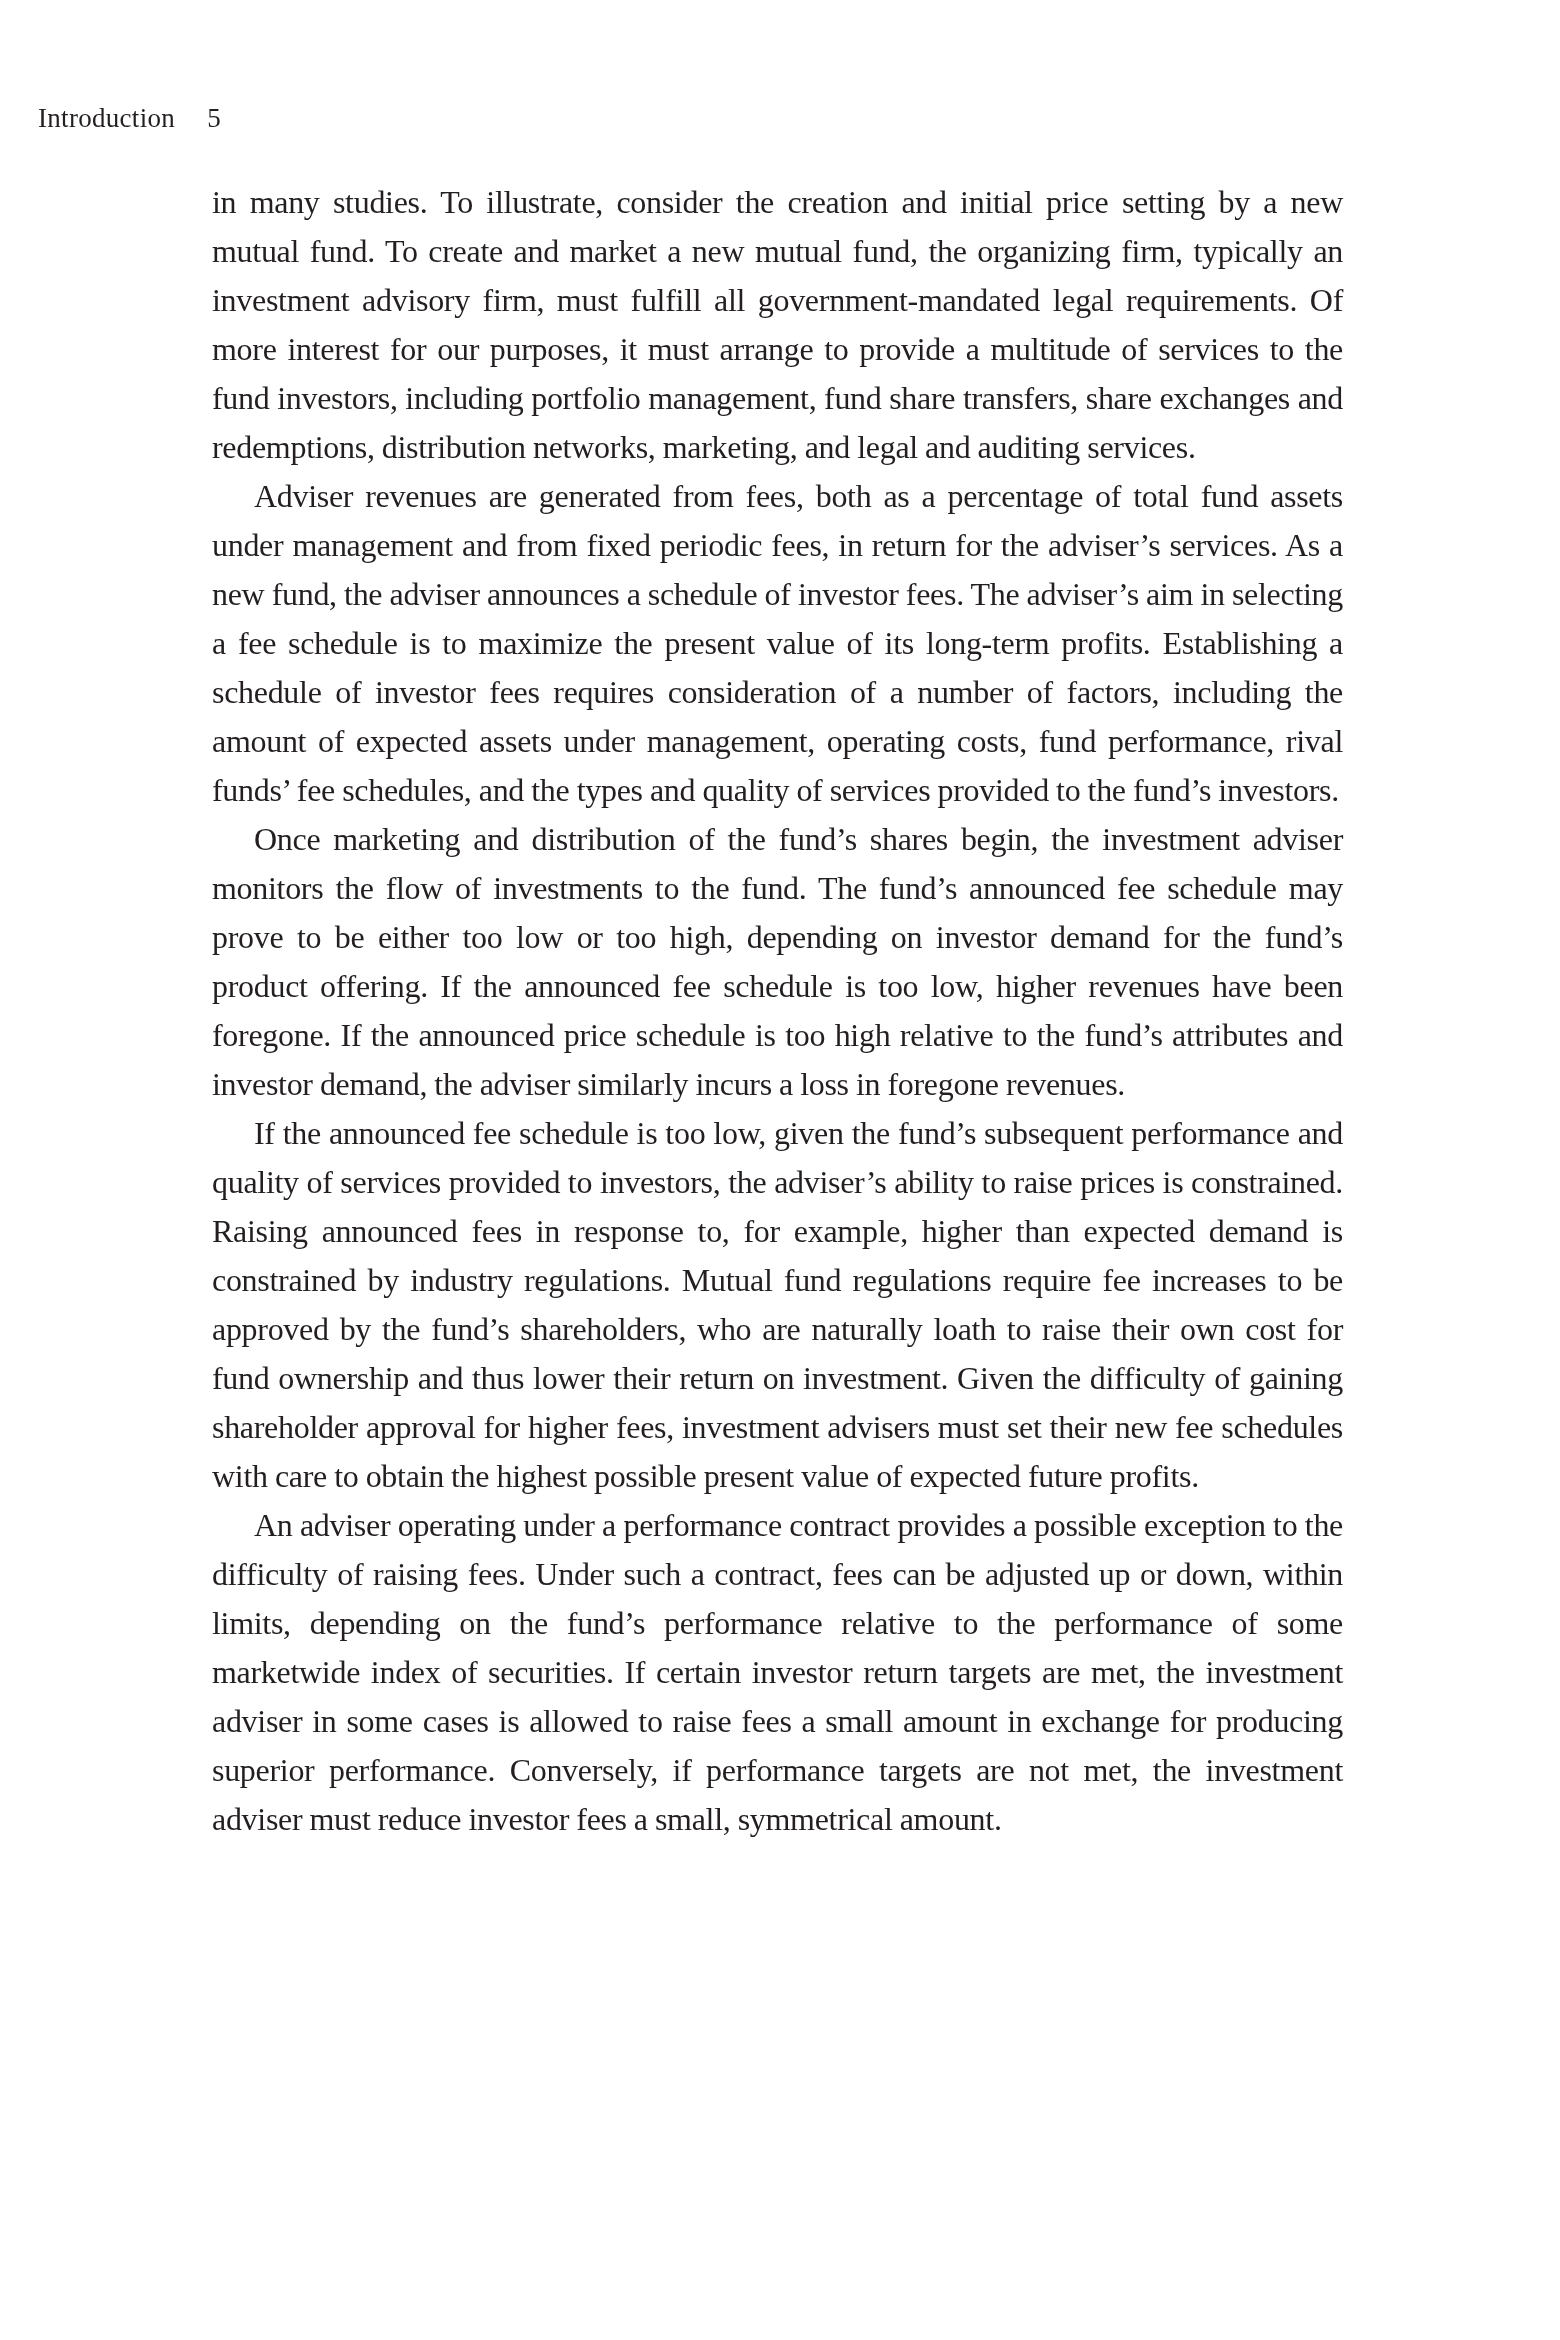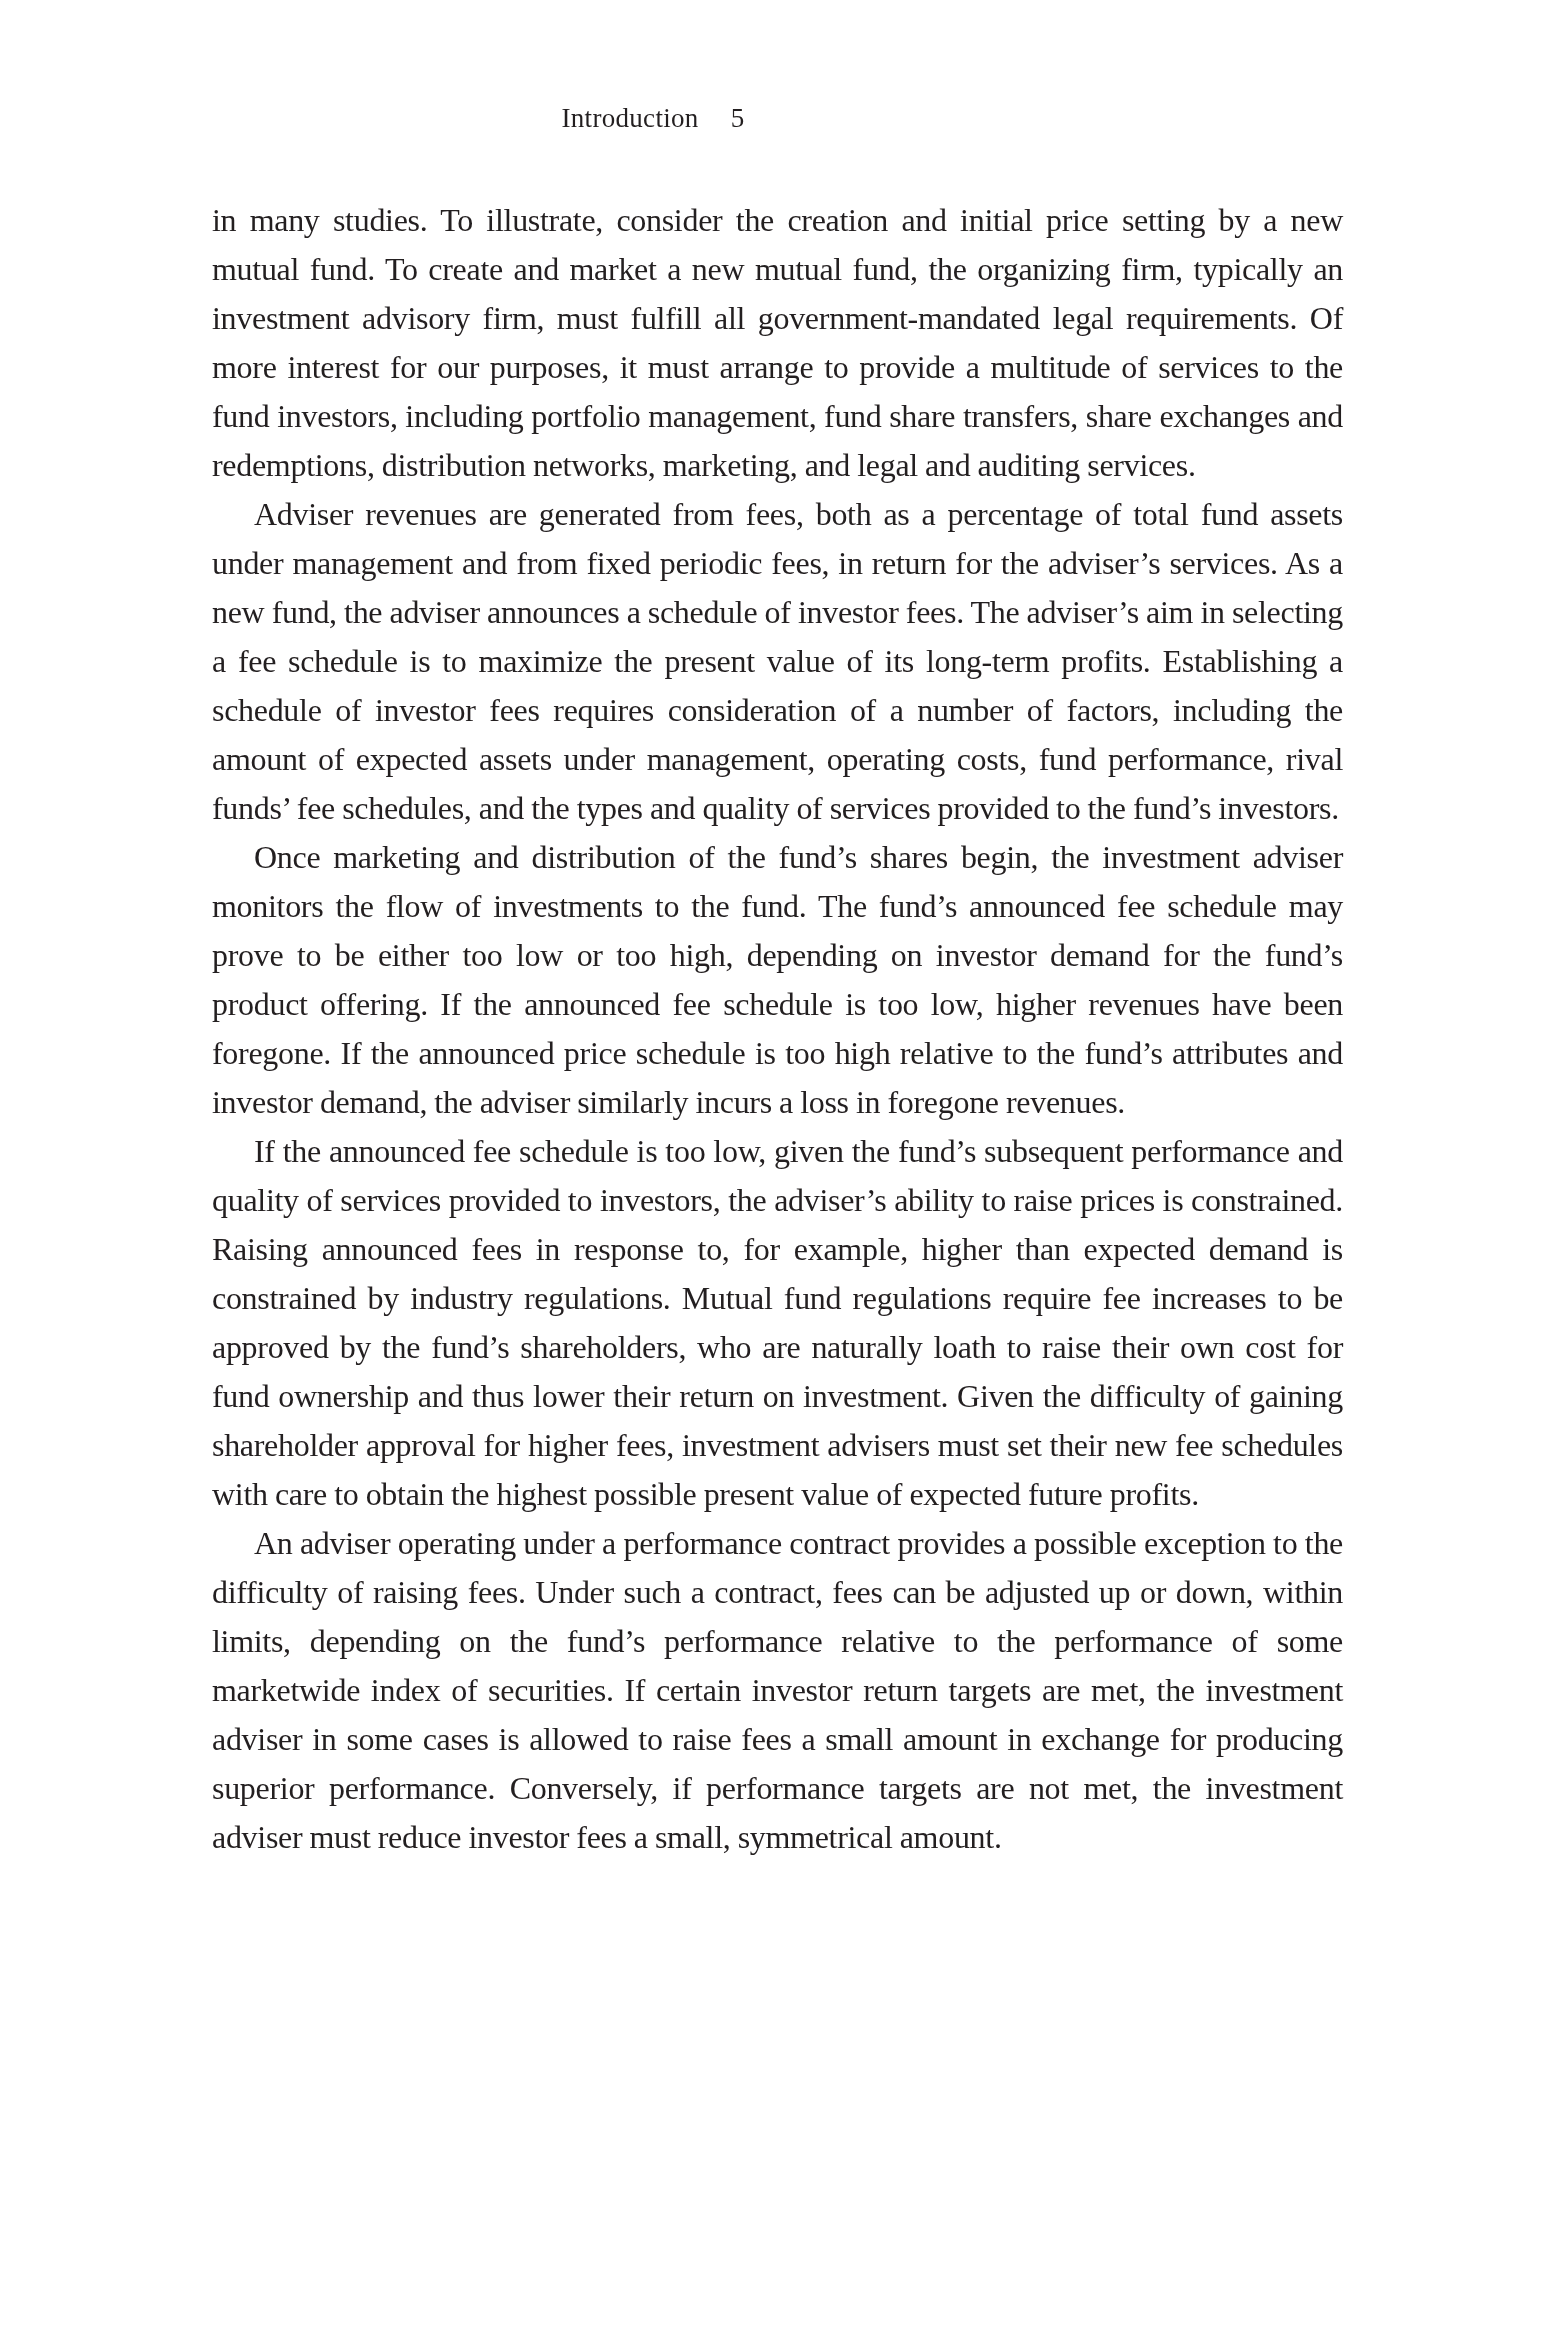--- a/index.html
+++ b/index.html
@@ -13,35 +13,34 @@
       position: relative;
       overflow: hidden;
       color: #231f20;
       font-family: "Liberation Serif", "DejaVu Serif", serif;
     }
     .running-head {
       position: absolute;
       top: 99px;
       left: 0;
       width: 1268px;
-      text-align: center;
       font-size: 27px;
       line-height: 38px;
       letter-spacing: 0.3px;
       color: #231f20;
       padding-left: 38px;
       box-sizing: border-box;
     }
     .running-head .folio {
       display: inline-block;
       margin-left: 25px;
     }
     .text-block {
       position: absolute;
-      top: 196px;
+      top: 178px;
       left: 212px;
       width: 1131px;
       font-size: 32px;
       line-height: 49px;
       text-align: justify;
       hyphens: manual;
       word-spacing: -0.5px;
       letter-spacing: -0.3px;
     }
     .text-block p {

